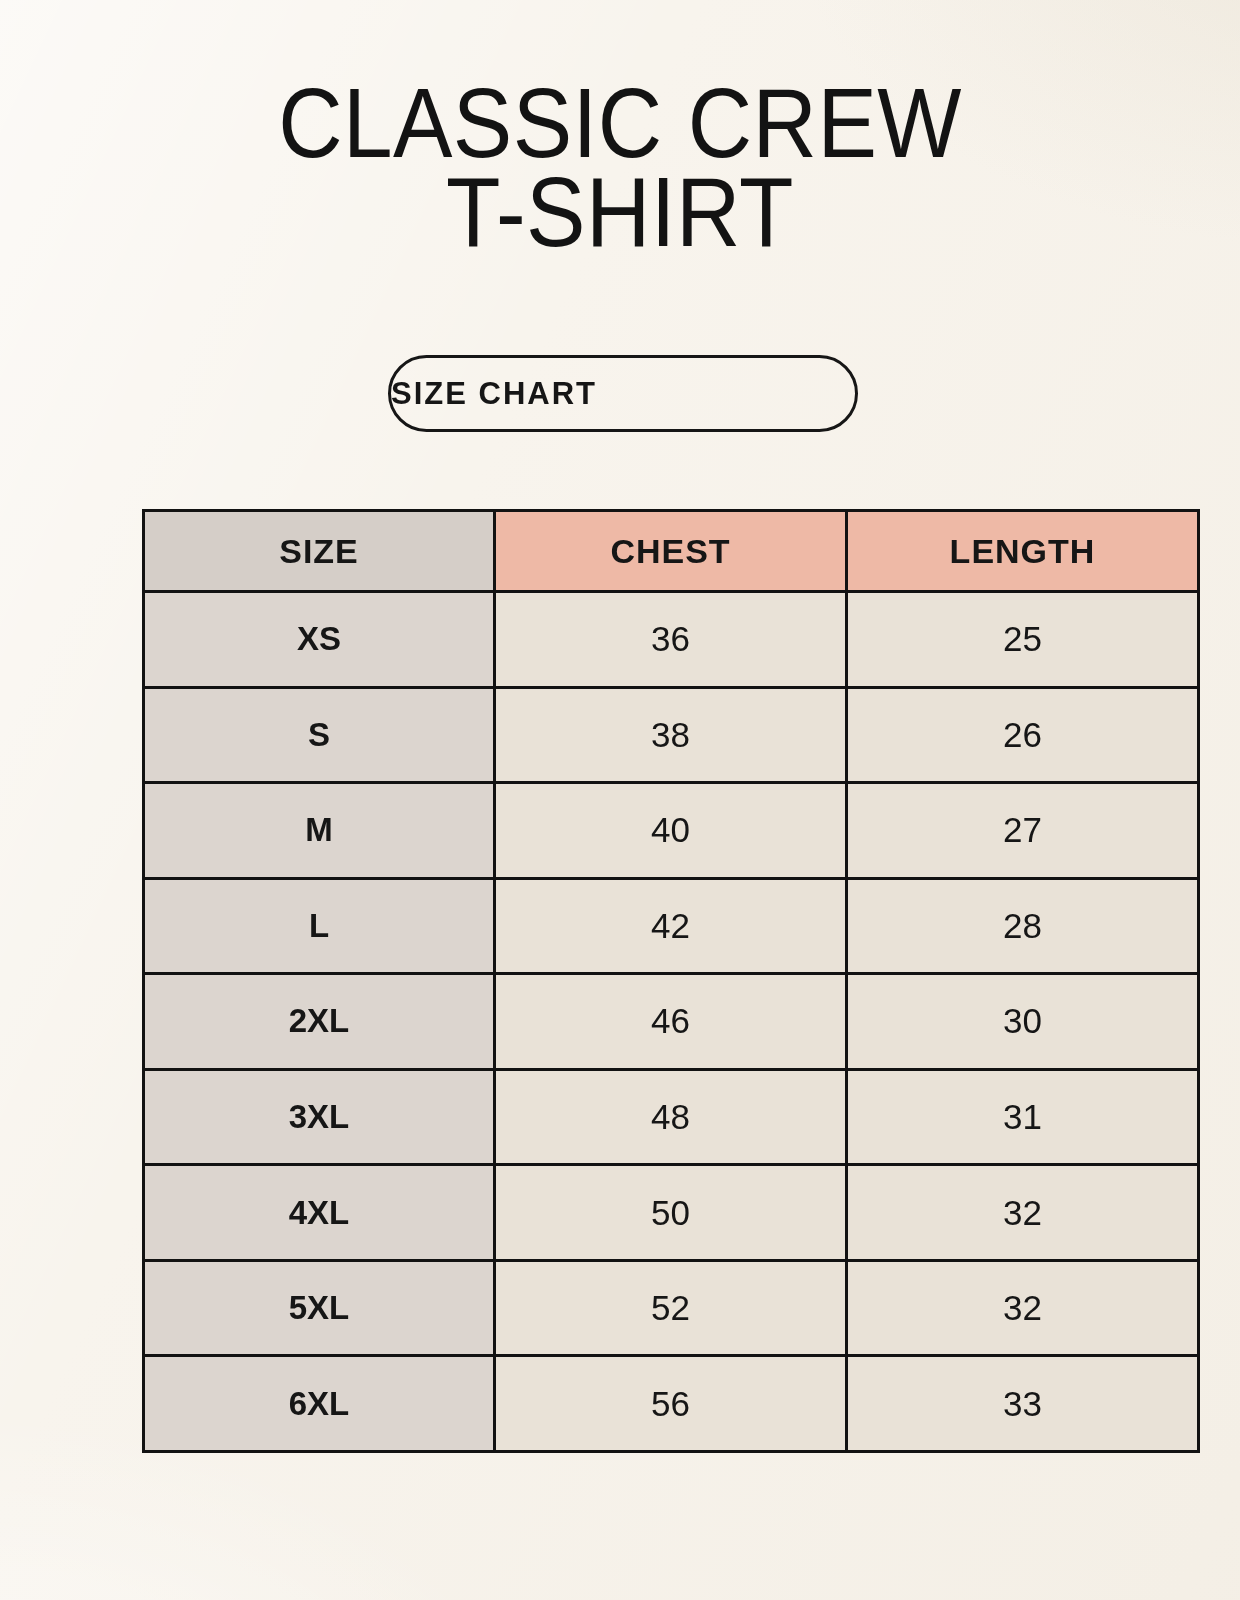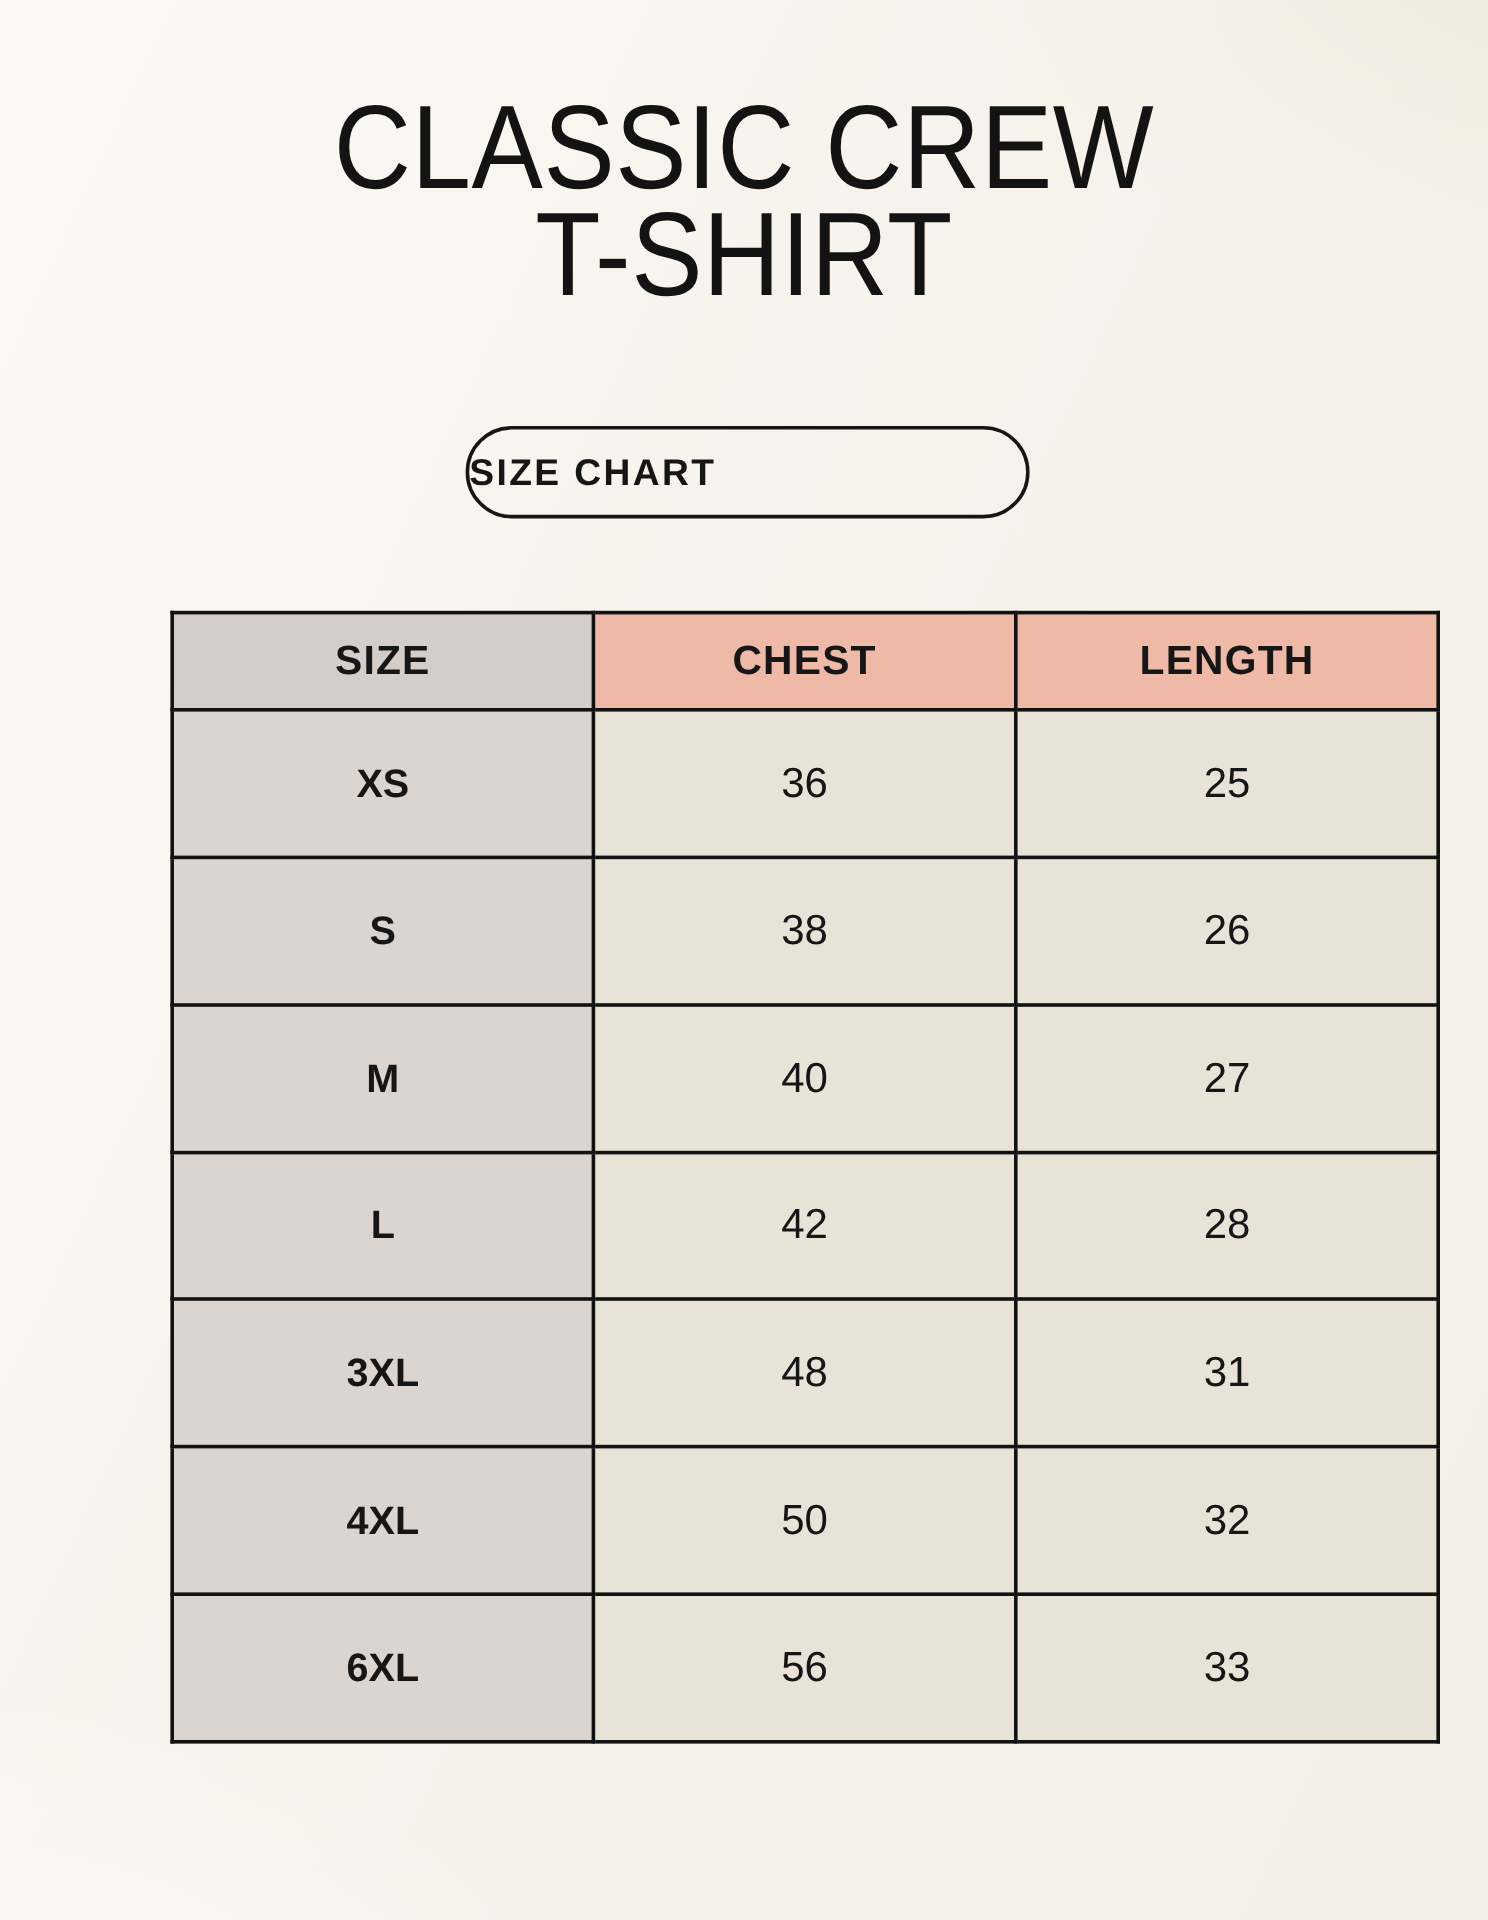--- a/index.html
+++ b/index.html
@@ -137,27 +137,37 @@
         <td class="c-size">M</td>
         <td class="c-val">40</td>
         <td class="c-val">27</td>
       </tr>
       <tr>
         <td class="c-size">L</td>
         <td class="c-val">42</td>
         <td class="c-val">28</td>
       </tr>
       <tr>
+        <td class="c-size">2XL</td>
+        <td class="c-val">46</td>
+        <td class="c-val">30</td>
+      </tr>
+      <tr>
         <td class="c-size">3XL</td>
         <td class="c-val">48</td>
         <td class="c-val">31</td>
       </tr>
       <tr>
         <td class="c-size">4XL</td>
         <td class="c-val">50</td>
+        <td class="c-val">32</td>
+      </tr>
+      <tr>
+        <td class="c-size">5XL</td>
+        <td class="c-val">52</td>
         <td class="c-val">32</td>
       </tr>
       <tr>
         <td class="c-size">6XL</td>
         <td class="c-val">56</td>
         <td class="c-val">33</td>
       </tr>
     </tbody>
   </table>
 

